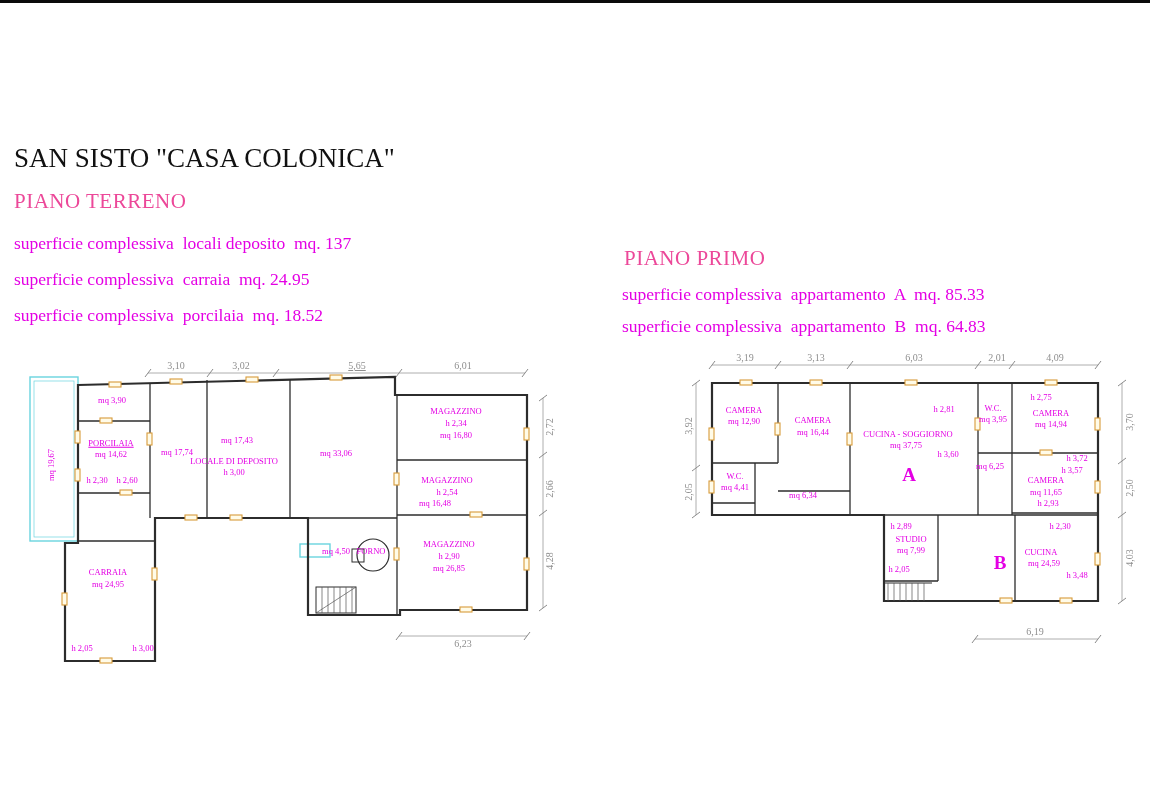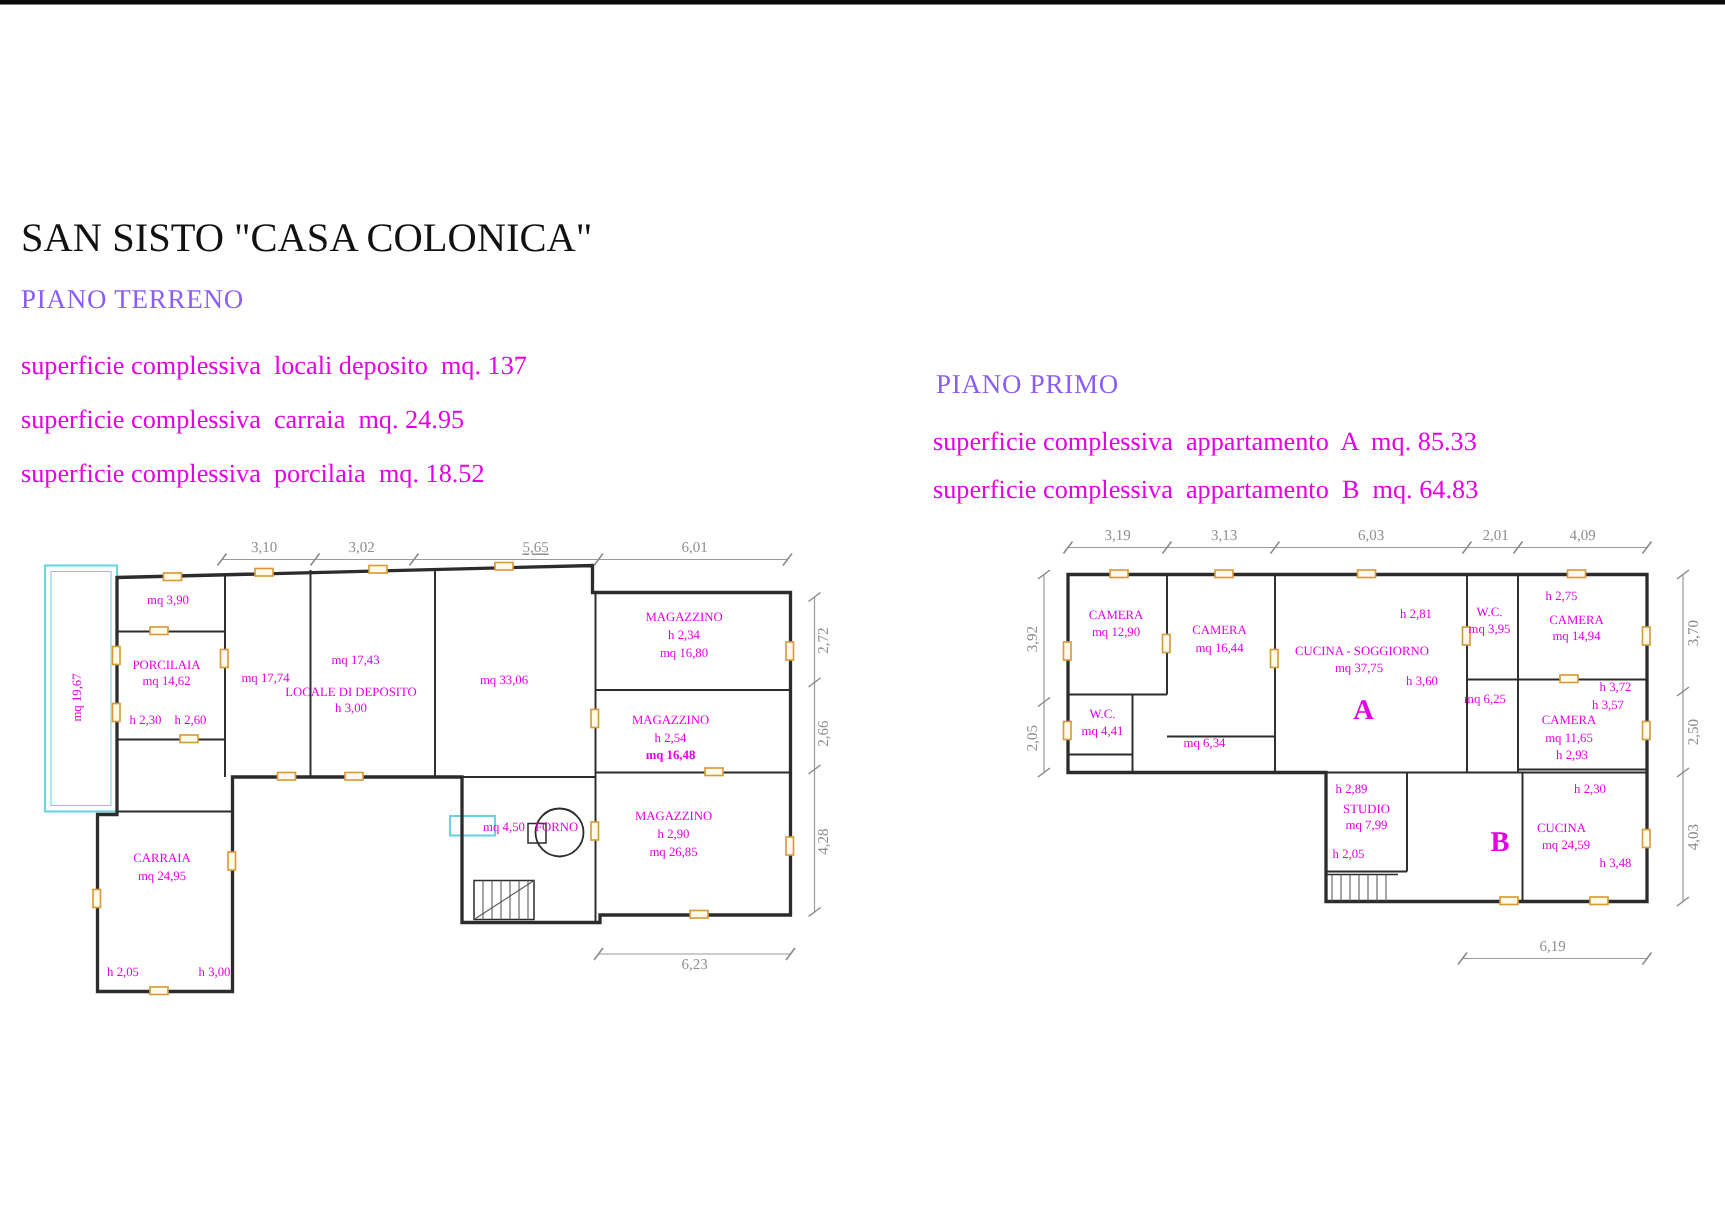--- a/index.html
+++ b/index.html
@@ -1,19 +1,19 @@
 <!DOCTYPE html>
 <html><head>
 <meta charset="utf-8">
 <style>
   html,body{margin:0;padding:0;background:#ffffff;}
   body{width:1150px;height:803px;position:relative;overflow:hidden;
        font-family:"Liberation Serif",serif;border-top:3px solid #0a0a0a;box-sizing:border-box;}
   .title{position:absolute;color:#111;font-size:27px;white-space:pre;}
-  .sub{position:absolute;color:#8b5cf6;font-size:18px;letter-spacing:.5px;white-space:pre;}
+  .sub{position:absolute;color:#ec4899;font-size:21px;letter-spacing:.5px;white-space:pre;}
   .mag{position:absolute;color:#e400e4;font-size:17.5px;white-space:pre;}
   .pl{position:absolute;transform:translate(-50%,-50%);color:#e400e4;font-size:8.5px;
       white-space:nowrap;line-height:1;}
   .pl.v{transform:translate(-50%,-50%) rotate(-90deg);}
   .pl.big{font-size:19px;font-weight:bold;}
   .dim{position:absolute;transform:translate(-50%,-50%);color:#8f8f8f;font-size:10px;
        white-space:nowrap;line-height:1;}
   .dim.v{transform:translate(-50%,-50%) rotate(-90deg);}
   svg{position:absolute;left:0;top:0;}
   .walls{stroke:#2c2c2c;fill:none;}
@@ -148,36 +148,36 @@
 <div class="title" style="left:14px;top:140px;">SAN SISTO "CASA COLONICA"</div>
 <div class="sub" style="left:14px;top:186px;">PIANO TERRENO</div>
 <div class="mag" style="left:14px;top:230px;">superficie complessiva  locali deposito  mq. 137</div>
 <div class="mag" style="left:14px;top:266px;">superficie complessiva  carraia  mq. 24.95</div>
 <div class="mag" style="left:14px;top:302px;">superficie complessiva  porcilaia  mq. 18.52</div>
 <div class="sub" style="left:624px;top:243px;">PIANO PRIMO</div>
 <div class="mag" style="left:622px;top:281px;text-align:center;">superficie complessiva  appartamento  A  mq. 85.33</div>
 <div class="mag" style="left:622px;top:313px;">superficie complessiva  appartamento  B  mq. 64.83</div>
 
 <span class="pl" style="left:112px;top:397px;">mq 3,90</span>
-<span class="pl" style="left:111px;top:440px;">PORCILAIA</span>
+<span class="pl" style="left:111px;top:440px;text-decoration:underline;">PORCILAIA</span>
 <span class="pl" style="left:111px;top:451px;">mq 14,62</span>
 <span class="pl" style="left:97px;top:477px;">h 2,30</span>
 <span class="pl" style="left:127px;top:477px;">h 2,60</span>
 <span class="pl v" style="left:51px;top:462px;">mq 19,67</span>
 <span class="pl" style="left:177px;top:449px;">mq 17,74</span>
 <span class="pl" style="left:237px;top:437px;">mq 17,43</span>
 <span class="pl" style="left:234px;top:458px;">LOCALE DI DEPOSITO</span>
 <span class="pl" style="left:234px;top:469px;">h 3,00</span>
 <span class="pl" style="left:336px;top:450px;">mq 33,06</span>
 <span class="pl" style="left:456px;top:408px;">MAGAZZINO</span>
 <span class="pl" style="left:456px;top:420px;">h 2,34</span>
 <span class="pl" style="left:456px;top:432px;">mq 16,80</span>
 <span class="pl" style="left:447px;top:477px;">MAGAZZINO</span>
 <span class="pl" style="left:447px;top:489px;">h 2,54</span>
-<span class="pl" style="left:447px;top:500px;font-weight:bold;">mq 16,48</span>
+<span class="pl" style="left:435px;top:500px;">mq 16,48</span>
 <span class="pl" style="left:449px;top:541px;">MAGAZZINO</span>
 <span class="pl" style="left:449px;top:553px;">h 2,90</span>
 <span class="pl" style="left:449px;top:565px;">mq 26,85</span>
 <span class="pl" style="left:336px;top:548px;">mq 4,50</span>
 <span class="pl" style="left:371px;top:548px;text-align:right;">FORNO</span>
 <span class="pl" style="left:108px;top:569px;">CARRAIA</span>
 <span class="pl" style="left:108px;top:581px;">mq 24,95</span>
 <span class="pl" style="left:82px;top:645px;">h 2,05</span>
 <span class="pl" style="left:143px;top:645px;">h 3,00</span>
 

